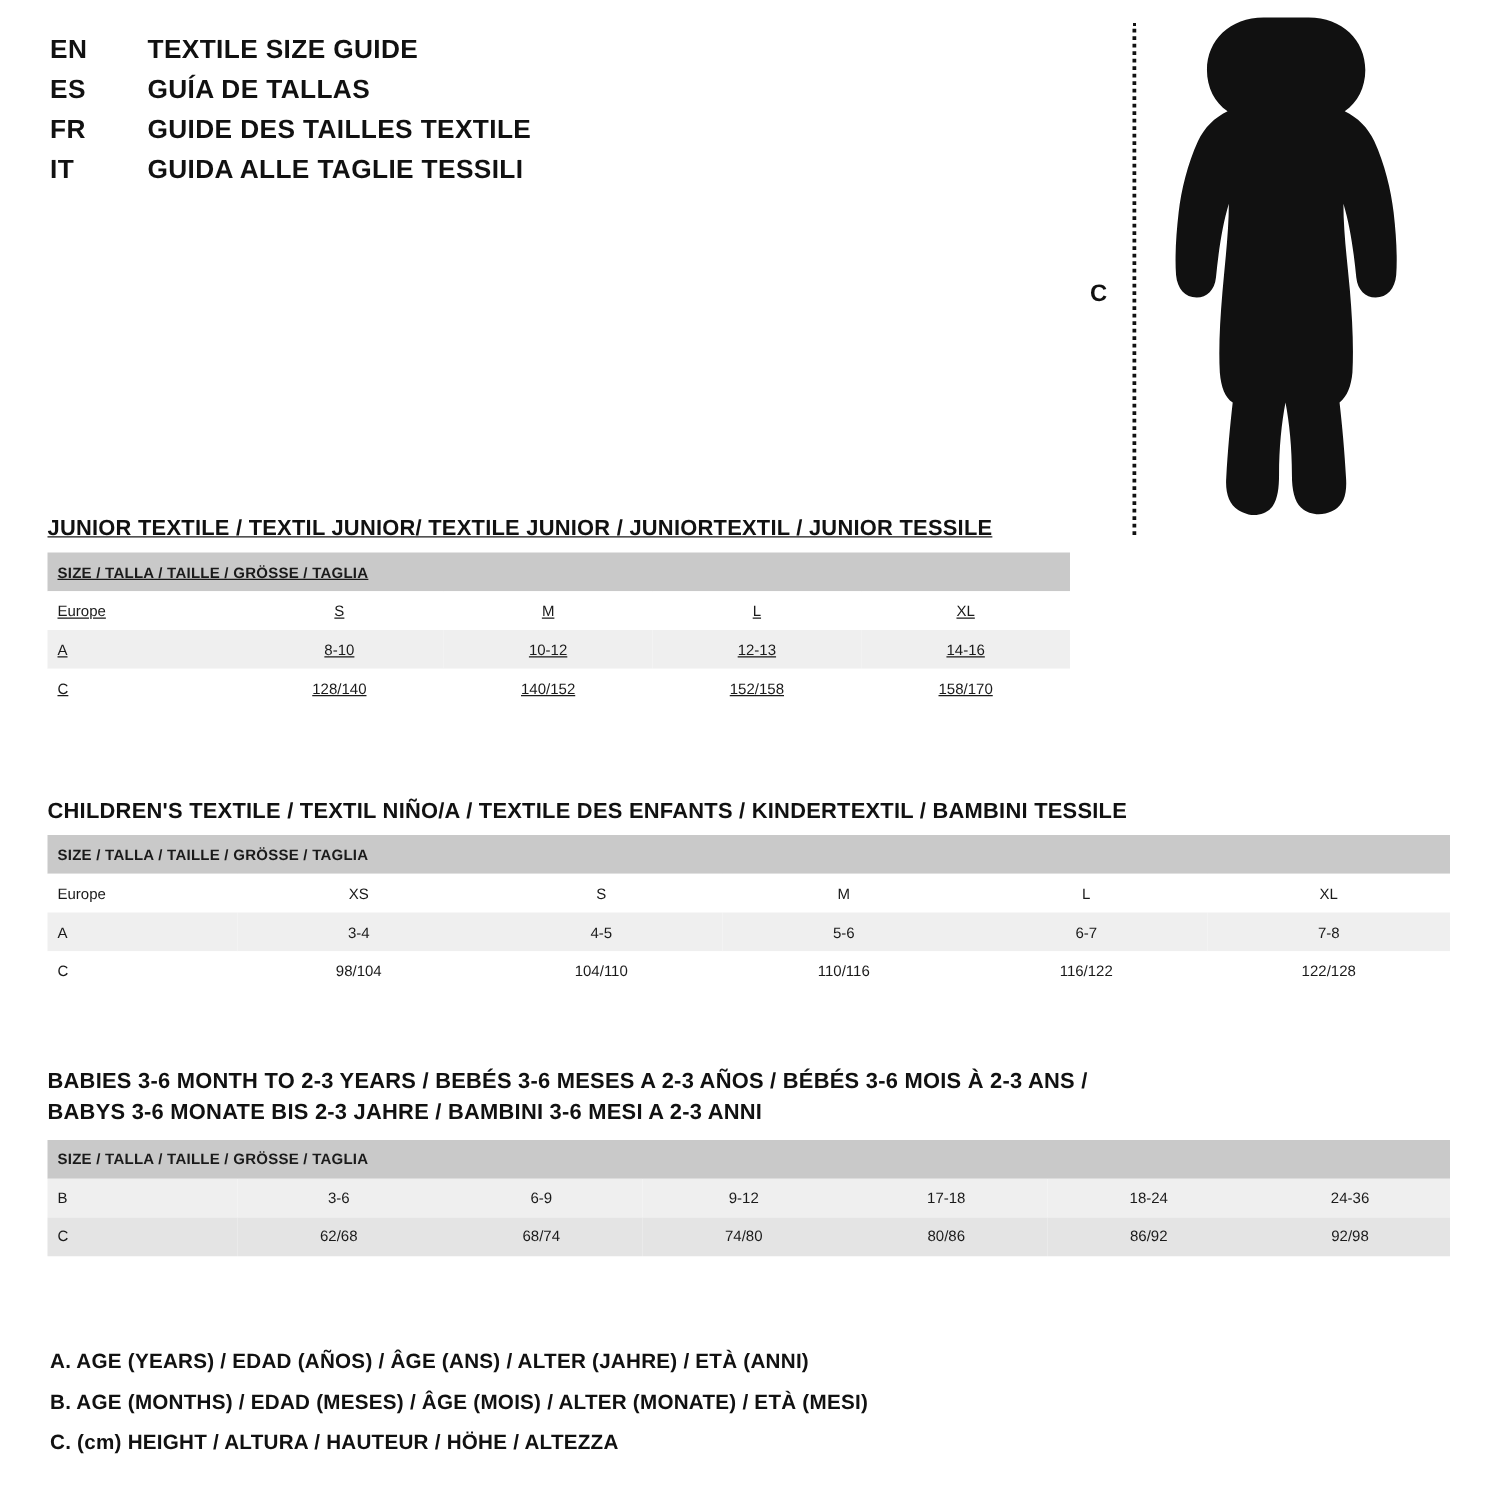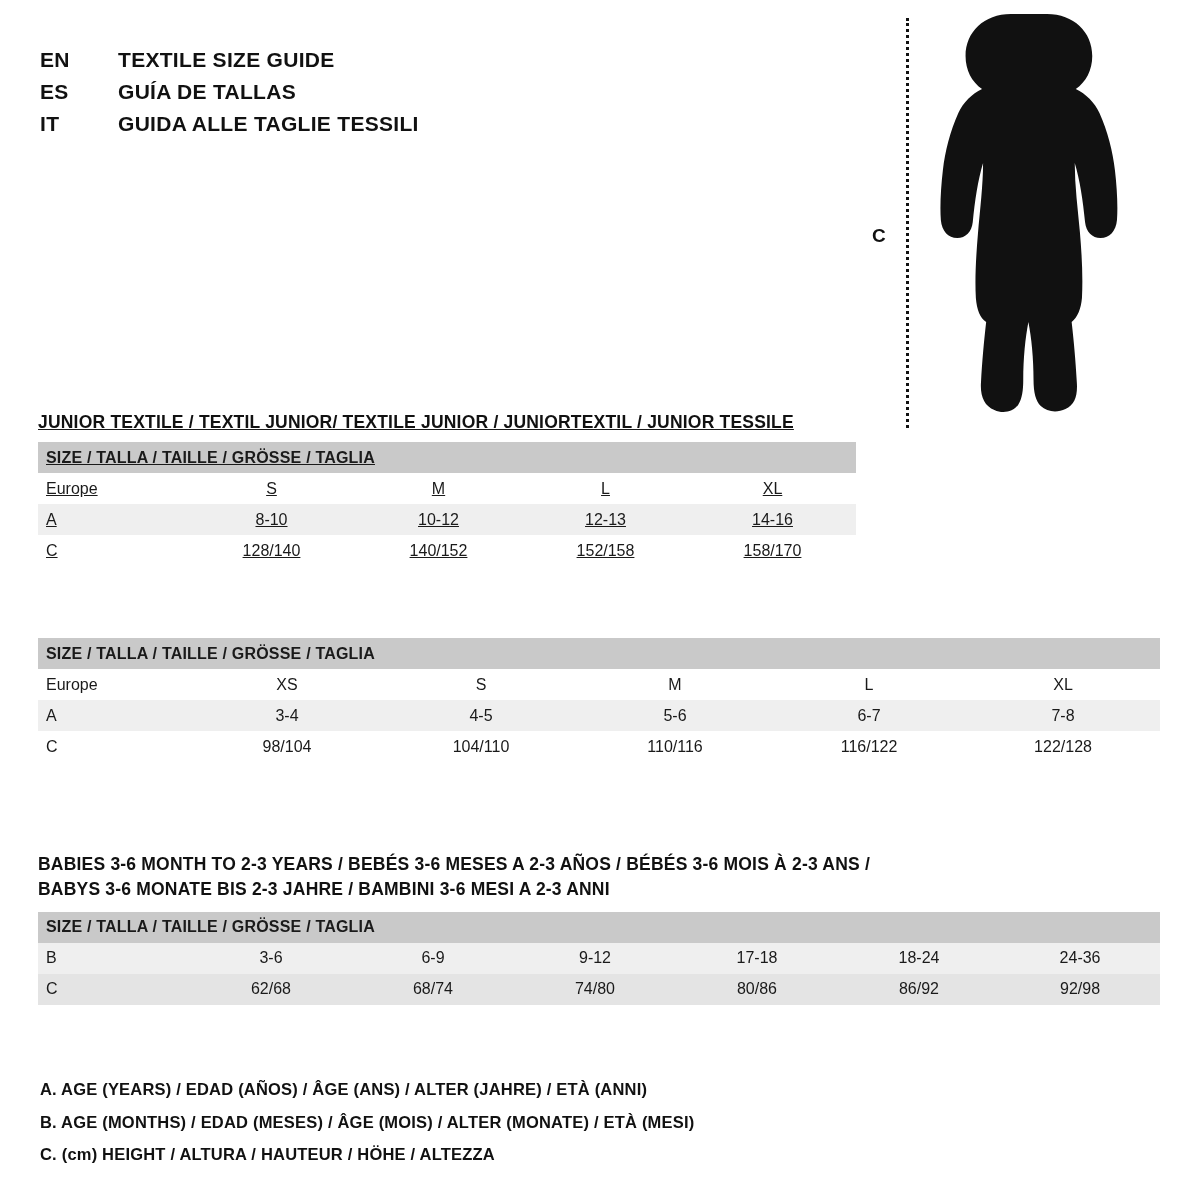--- a/index.html
+++ b/index.html
@@ -15,21 +15,20 @@
     position: relative;
     overflow: hidden;
   }
 
   
   .header {
     position: absolute;
     left: 40px;
     top: 28px;
     width: 620px;
-    margin-top: 20px;
   }
   .lang-row {
     display: flex;
     align-items: baseline;
     height: 32px;
   }
   .lang-code {
     width: 78px;
     font-size: 21px;
     font-weight: 700;
@@ -91,21 +90,21 @@
   .section-title.two-line {
     line-height: 1.45;
     white-space: normal;
   }
 
   table.size-table {
     border-collapse: collapse;
     table-layout: fixed;
   }
   table.size-table td {
-    font-size: 16px;
+    font-size: 12px;
     color: #1a1a1a;
     height: 31px;
     padding: 0 6px;
     vertical-align: middle;
   }
   .row-head td {
     background: #c9c9c9;
     font-weight: 700;
     font-size: 16px;
     letter-spacing: 0.2px;
@@ -140,20 +139,24 @@
 <body>
 
 <div class="header">
   <div class="lang-row">
     <span class="lang-code">EN</span>
     <span class="lang-title">TEXTILE SIZE GUIDE</span>
   </div>
   <div class="lang-row">
     <span class="lang-code">ES</span>
     <span class="lang-title">GUÍA DE TALLAS</span>
+  </div>
+  <div class="lang-row">
+    <span class="lang-code">FR</span>
+    <span class="lang-title">GUIDE DES TAILLES TEXTILE</span>
   </div>
   <div class="lang-row">
     <span class="lang-code">IT</span>
     <span class="lang-title">GUIDA ALLE TAGLIE TESSILI</span>
   </div>
 </div>
 
 <div class="figure-wrap">
   <div class="figure-letter">C</div>
   <div class="figure-dotted"></div>
@@ -215,20 +218,21 @@
         <td class="cell-val">128/140</td>
         <td class="cell-val">140/152</td>
         <td class="cell-val">152/158</td>
         <td class="cell-val">158/170</td>
       </tr>
     </tbody>
   </table>
 </div>
 
 <div class="section" style="top: 638px;">
+  <div class="section-title">CHILDREN'S TEXTILE / TEXTIL NIÑO/A / TEXTILE DES ENFANTS / KINDERTEXTIL / BAMBINI TESSILE</div>
   <table class="size-table" style="width:1122px;">
     <colgroup>
       <col style="width:152px">
         <col style="width:194px">
         <col style="width:194px">
         <col style="width:194px">
         <col style="width:194px">
         <col style="width:194px">
     </colgroup>
     <tbody>

